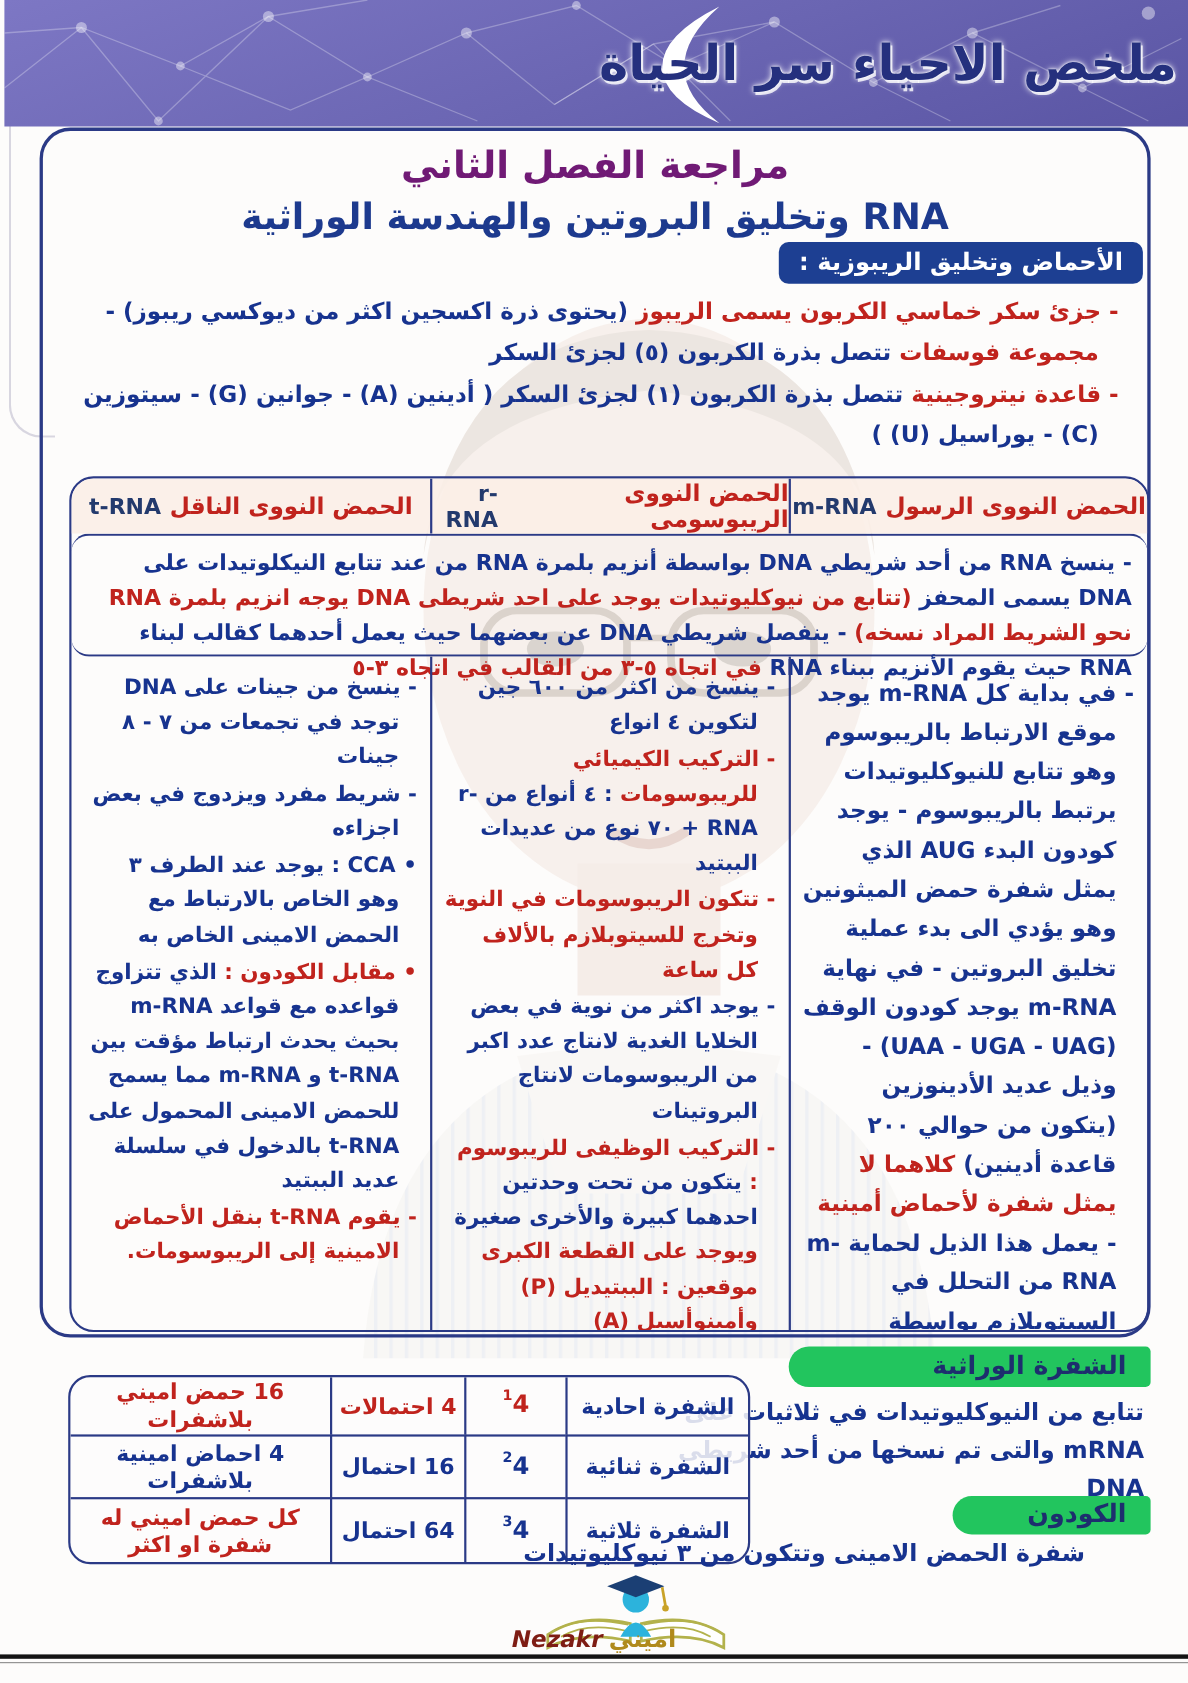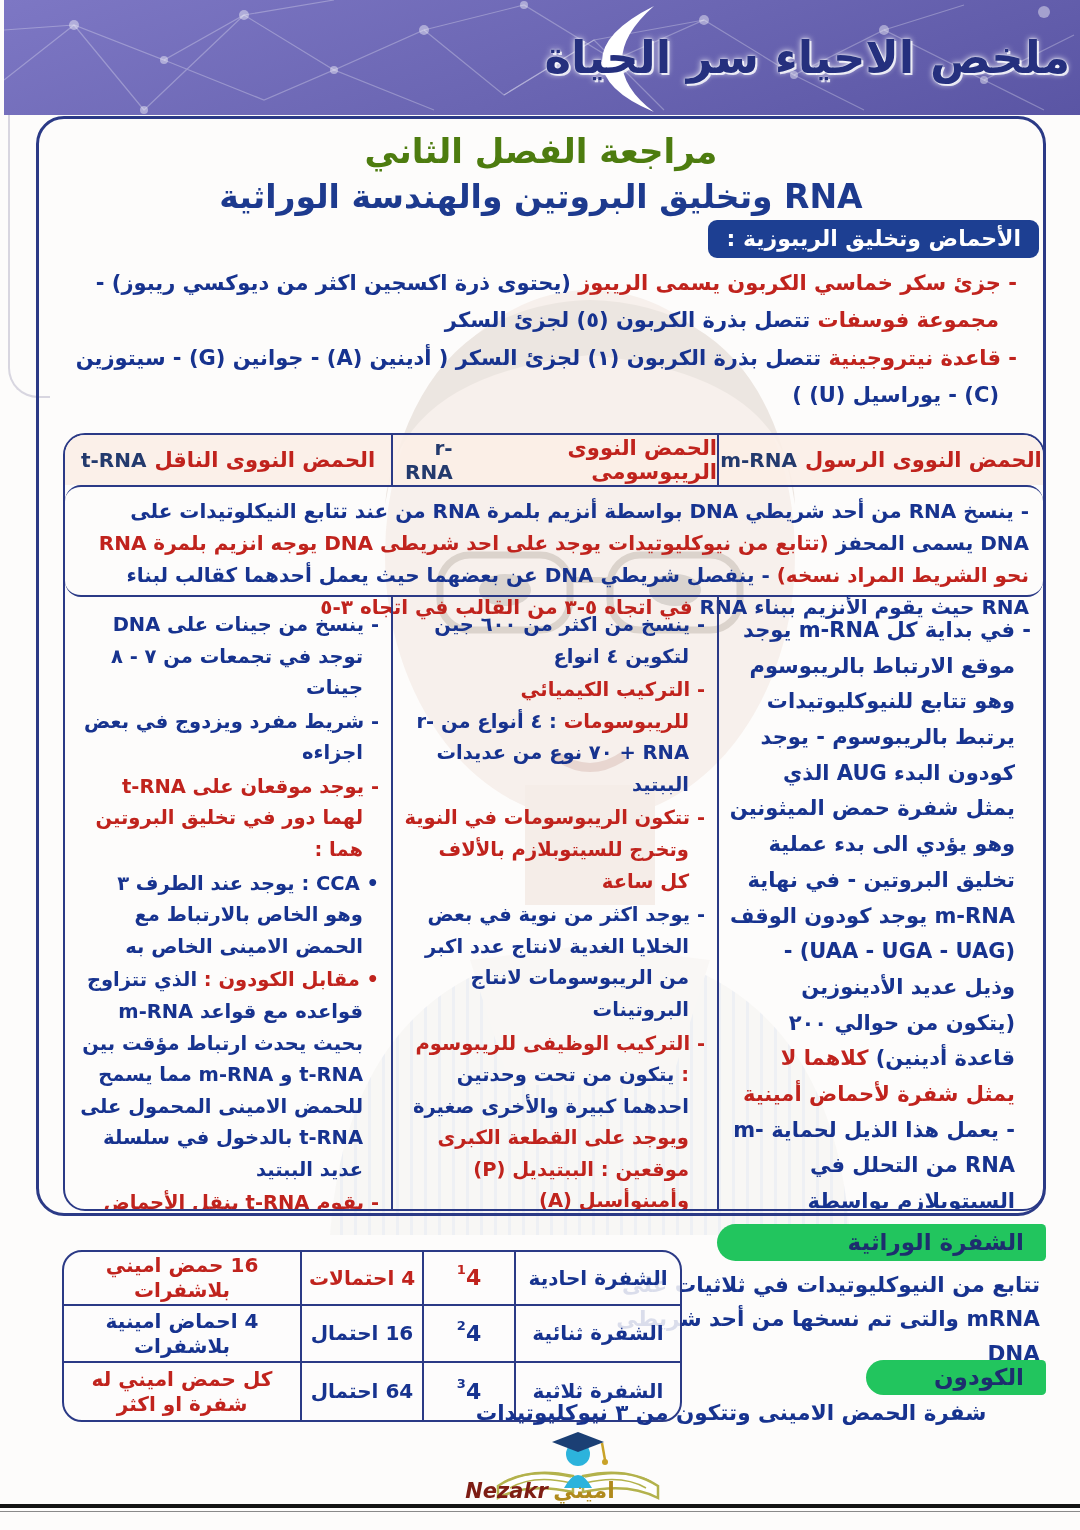--- a/index.html
+++ b/index.html
@@ -24,21 +24,21 @@
 
   
   .gray-corner { position:absolute; left:8px; top:112px; width:42px; height:286px;
                  border-left:2px solid #d8d6e0; border-bottom:2px solid #d8d6e0;
                  border-bottom-left-radius:30px; z-index:1; }
 
   
   .main-box { position:absolute; left:36px; top:116px; width:1010px; height:1100px;
               border:3px solid #2b3a86; border-radius:28px; z-index:2; }
   .review-title-1 { position:absolute; top:12px; left:0; right:0; text-align:center;
-                    font-size:34px; font-weight:700; color:#4d7c0f; direction:rtl; }
+                    font-size:34px; font-weight:700; color:#701a75; direction:rtl; }
   .review-title-2 { position:absolute; top:58px; left:0; right:0; text-align:center;
                     font-size:33px; font-weight:700; color:#1d3a8e; direction:rtl; }
   .section-badge { position:absolute; right:4px; top:101px; height:38px; line-height:38px;
                    background:#1d3f92; color:#fff; font-size:22px; font-weight:700;
                    border-radius:9px; padding:0 18px; direction:rtl; }
   .intro { position:absolute; top:146px; right:26px; left:16px; direction:rtl;
            font-size:21px; font-weight:700; line-height:1.78; text-align:right; }
   .intro .item { padding-right:18px; text-indent:-18px; }
 
   .blue { color:#17338f; }
@@ -204,21 +204,20 @@
           <div class="li"><span class="blue">- ينسخ من اكثر من ٦٠٠ جين لتكوين ٤ انواع</span></div>
           <div class="li"><span class="red">- التركيب الكيميائي للريبوسومات</span><span class="blue"> : ٤ أنواع من r-RNA + ٧٠ نوع من عديدات الببتيد</span></div>
           <div class="li"><span class="red">- تتكون الريبوسومات في النوية وتخرج للسيتوبلازم بالألاف كل ساعة</span></div>
           <div class="li"><span class="blue">- يوجد اكثر من نوية في بعض الخلايا الغدية لانتاج عدد اكبر من الريبوسومات لانتاج البروتينات</span></div>
           <div class="li"><span class="red">- التركيب الوظيفى للريبوسوم :</span><span class="blue"> يتكون من تحت وحدتين احدهما كبيرة والأخرى صغيرة </span><span class="red">ويوجد على القطعة الكبرى موقعين : الببتيديل (P) وأمينوأسيل (A)</span></div>
 
         </div>
         <div class="col">
           <div class="li"><span class="blue">- ينسخ من جينات على DNA توجد في تجمعات من ٧ - ٨ جينات</span></div>
           <div class="li"><span class="blue">- شريط مفرد ويزدوج في بعض اجزاءه</span></div>
-          <div class="li"><span class="red">- يوجد موقعان على t-RNA لهما دور في تخليق البروتين هما :</span></div>
           <div class="li"><span class="blue">• CCA : </span><span class="blue">يوجد عند الطرف ٣ وهو الخاص بالارتباط مع الحمض الامينى الخاص به</span></div>
           <div class="li"><span class="red">• مقابل الكودون : </span><span class="blue">الذي تتزاوج قواعده مع قواعد m-RNA بحيث يحدث ارتباط مؤقت بين t-RNA و m-RNA مما يسمح للحمض الامينى المحمول على t-RNA بالدخول في سلسلة عديد الببتيد</span></div>
           <div class="li"><span class="red">- يقوم t-RNA بنقل الأحماض الامينية إلى الريبوسومات.</span></div>
 
         </div>
       </div>
     </div>
   </div>
 
   <div class="pill pill-genetic">الشفرة الوراثية</div>

